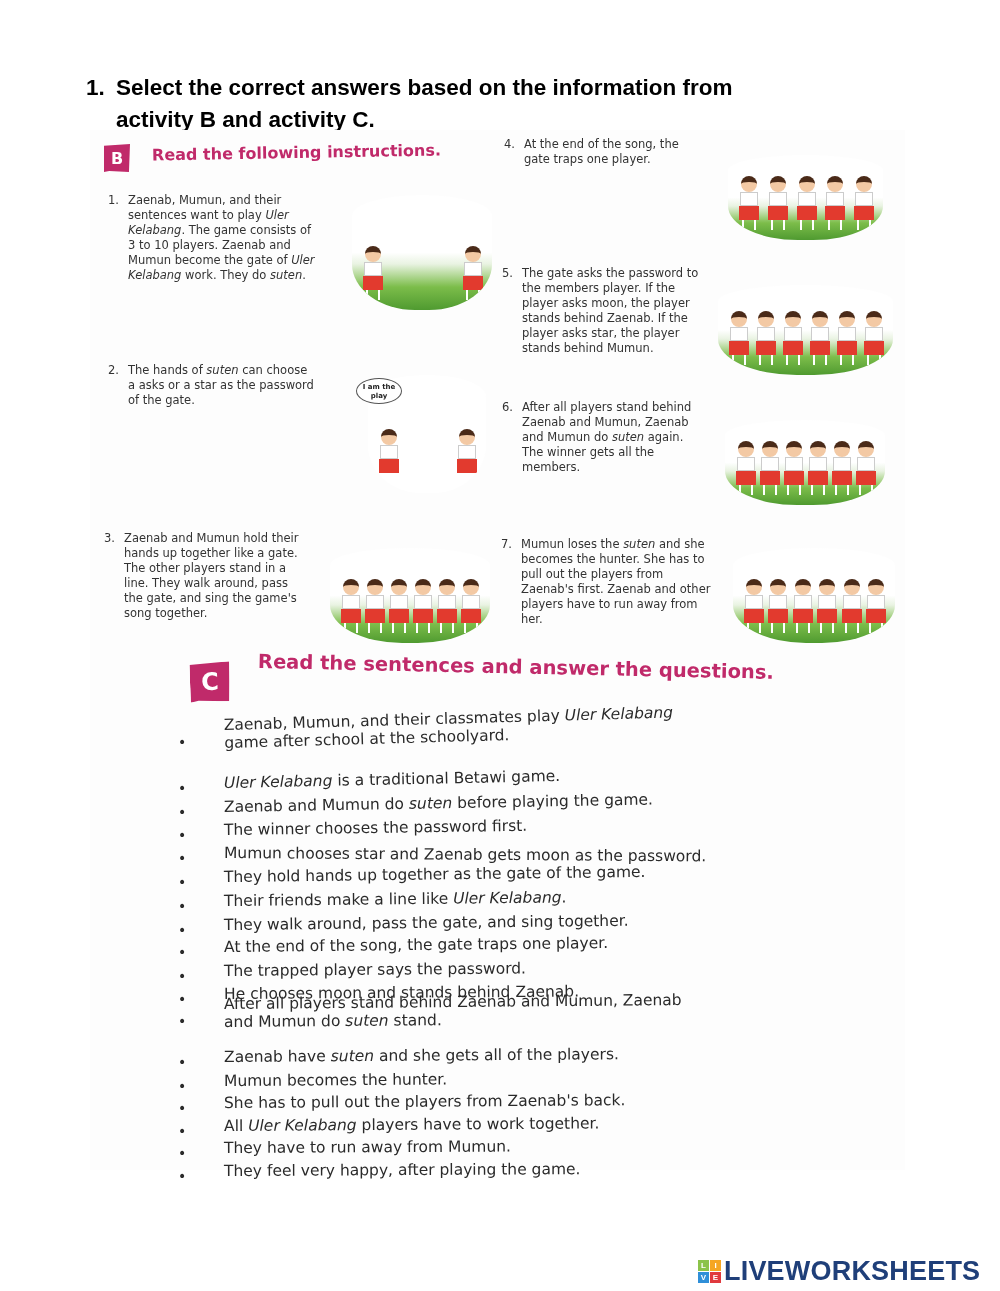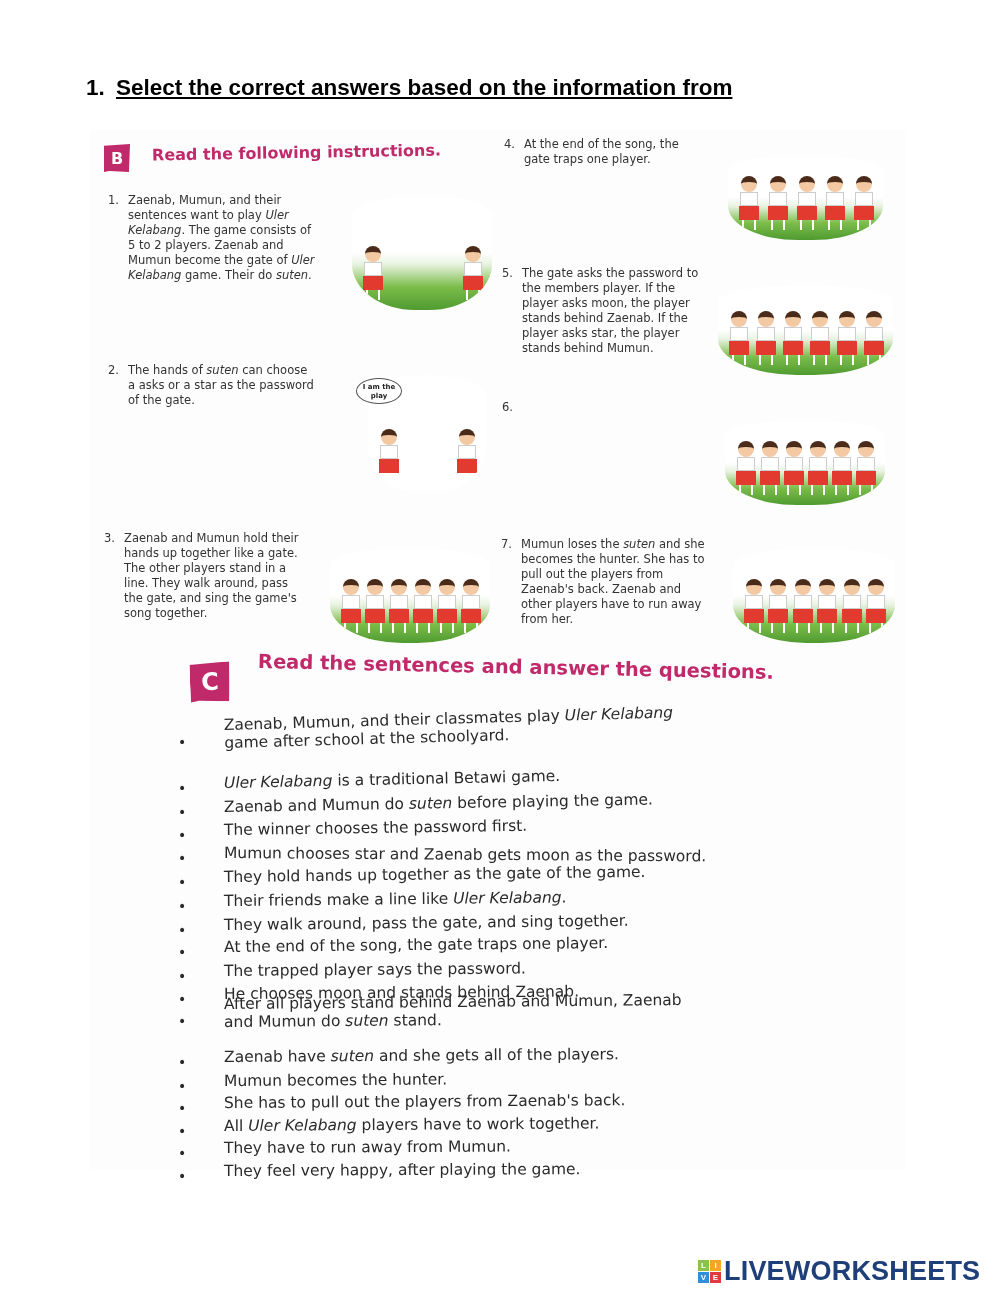--- a/index.html
+++ b/index.html
@@ -3,21 +3,21 @@
 <meta charset="utf-8">
 <style>
   html, body { margin:0; padding:0; }
   body {
     width:1000px; height:1291px; position:relative; overflow:hidden;
     background:#ffffff; font-family:"DejaVu Sans", sans-serif; color:#222;
   }
   .q-title {
     position:absolute; left:86px; top:72px; width:800px;
     font-family:"Liberation Sans", sans-serif; font-weight:bold;
-    font-size:22.5px; line-height:32px; color:#000;text-decoration:underline;
+    font-size:22.5px; line-height:32px; color:#000;
   }
   .q-title .num { display:inline-block; width:30px; }
   .q-title .line2 { padding-left:30px; display:block; }
 
   .scan { position:absolute; left:90px; top:130px; width:815px; height:1040px; background:#fdfdfd; }
 
   .badge {
     position:absolute; width:26px; height:28px; background:#c02a6a;
     color:#fff; font-family:"DejaVu Sans", sans-serif; font-weight:bold;
     font-size:16px; display:flex; align-items:center; justify-content:center;
@@ -68,34 +68,35 @@
   }
   .logo-grid { display:grid; grid-template-columns:11px 11px; grid-template-rows:11px 11px; gap:1px; margin-right:3px; }
   .logo-grid span { font-size:8px; font-weight:bold; color:#fff; display:flex; align-items:center; justify-content:center; font-family:"Liberation Sans", sans-serif; }
   .logo-text { font-family:"Liberation Sans", sans-serif; font-weight:bold; font-size:27px; color:#1f3f79; letter-spacing:0.2px; }
 </style>
 </head>
 <body>
 
 <div class="q-title">
   <span class="num">1.</span><span>Select the correct answers based on the information from</span>
+  <span class="line2">activity B and activity C.</span>
 </div>
 
 <div class="scan"></div>
 
 <div class="badge badge-b">B</div>
 <div class="sec-title sec-b-title">Read the following instructions.</div>
 
-<div class="step" style="left:128px; top:193px; width:188px;"><span class="n">1.</span><span class="body"><span>Zaenab, Mumun, and their sentences want to play </span><em>Uler Kelabang</em><span>. The game consists of 5 to 2 players. Zaenab and Mumun become the gate of </span><em>Uler Kelabang</em><span> game. Their do </span><em>suten</em><span>.</span></span></div>
+<div class="step" style="left:128px; top:193px; width:188px;"><span class="n">1.</span><span class="body"><span>Zaenab, Mumun, and their sentences want to play </span><em>Uler Kelabang</em><span>. The game consists of 3 to 10 players. Zaenab and Mumun become the gate of </span><em>Uler Kelabang</em><span> work. They do </span><em>suten</em><span>.</span></span></div>
 <div class="step" style="left:128px; top:363px; width:188px;"><span class="n">2.</span><span class="body"><span>The hands of </span><em>suten</em><span> can choose a asks or a star as the password of the gate.</span></span></div>
 <div class="step" style="left:124px; top:531px; width:186px;"><span class="n">3.</span><span class="body"><span>Zaenab and Mumun hold their hands up together like a gate. The other players stand in a line. They walk around, pass the gate, and sing the game's song together.</span></span></div>
 <div class="step" style="left:524px; top:137px; width:184px;"><span class="n">4.</span><span class="body"><span>At the end of the song, the gate traps one player.</span></span></div>
 <div class="step" style="left:522px; top:266px; width:186px;"><span class="n">5.</span><span class="body"><span>The gate asks the password to the members player. If the player asks moon, the player stands behind Zaenab. If the player asks star, the player stands behind Mumun.</span></span></div>
-<div class="step" style="left:522px; top:400px; width:186px;"><span class="n">6.</span></div>
-<div class="step" style="left:521px; top:537px; width:190px;"><span class="n">7.</span><span class="body"><span>Mumun loses the </span><em>suten</em><span> and she becomes the hunter. She has to pull out the players from Zaenab's back. Zaenab and other players have to run away from her.</span></span></div>
+<div class="step" style="left:522px; top:400px; width:186px;"><span class="n">6.</span><span class="body"><span>After all players stand behind Zaenab and Mumun, Zaenab and Mumun do </span><em>suten</em><span> again. The winner gets all the members.</span></span></div>
+<div class="step" style="left:521px; top:537px; width:190px;"><span class="n">7.</span><span class="body"><span>Mumun loses the </span><em>suten</em><span> and she becomes the hunter. She has to pull out the players from Zaenab's first. Zaenab and other players have to run away from her.</span></span></div>
 
 <div class="pic" style="left:352px; top:195px; width:140px; height:115px;">
     <div class="kid" style="left: 12px;">
       <div class="head"></div>
       <div class="shirt"></div>
       <div class="skirt"></div>
       <div class="legs"></div>
     </div>
     <div class="kid" style="left: 112px;">
       <div class="head"></div>

